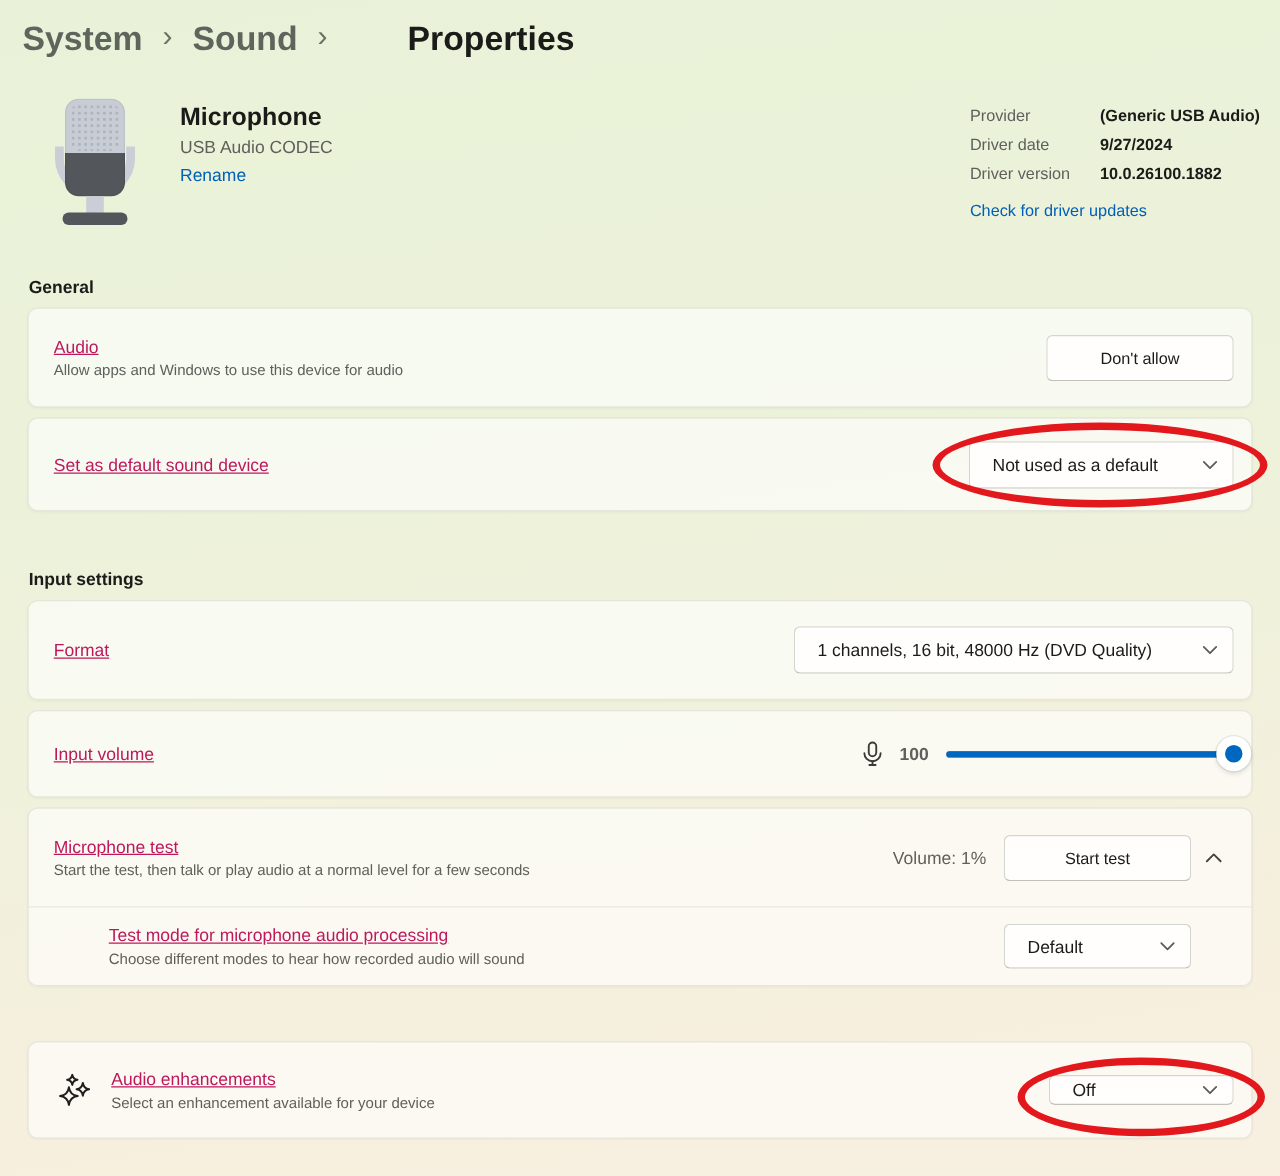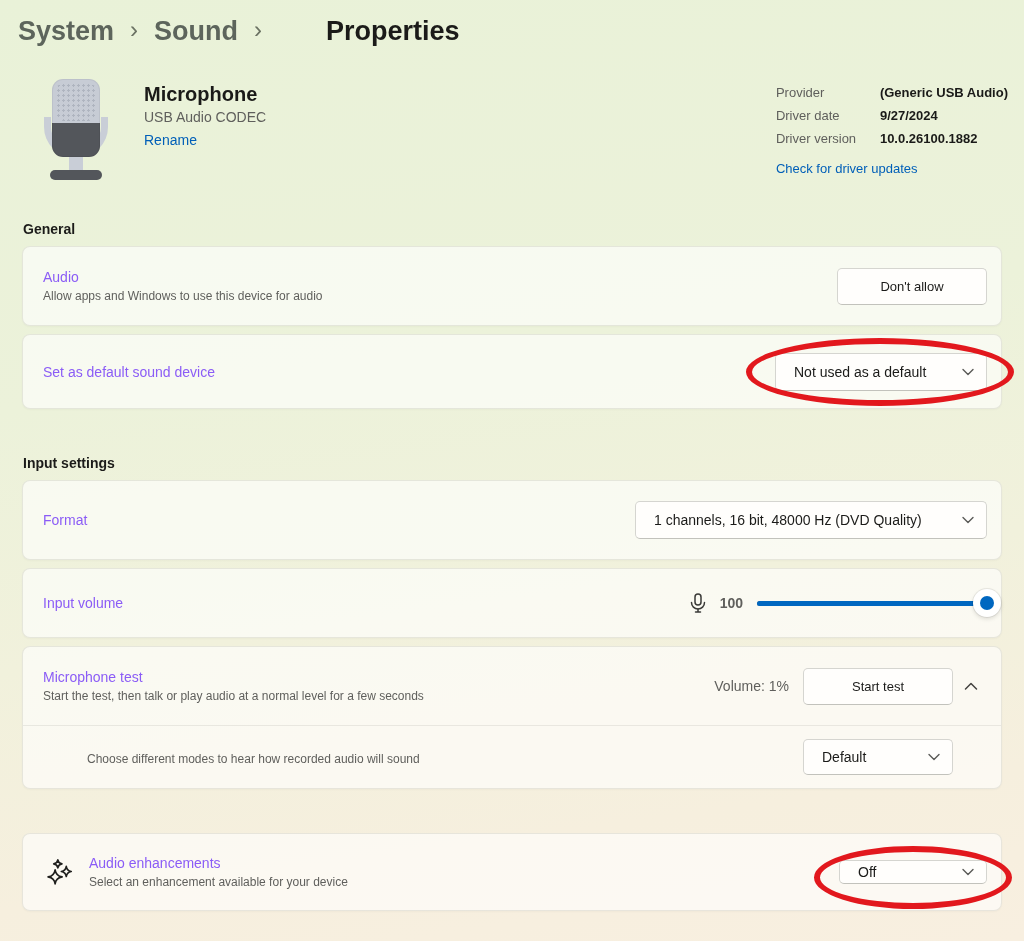--- a/index.html
+++ b/index.html
@@ -43,21 +43,21 @@
 
   .section-title { margin:40px 0 9px 23px; font-size:14px; font-weight:700; color:#1b1b19; }
   .section-title.second { margin-top:46px; }
 
   .card { margin:0 22px 8px 22px; background:rgba(255,255,255,0.62);
     border:1px solid rgba(125,125,100,0.16); border-radius:8px;
     box-shadow:0 1px 2px rgba(0,0,0,0.03); }
   .row { display:flex; align-items:center; padding:0 14px 0 20px; }
   .h80 { height:80px; } .h75 { height:75px; } .h70 { height:70px; }
   .h78 { height:78px; } .h62 { height:62px; } .h78e { height:78px; }
-  .row-title { font-size:14px; color:#8b5cf6; }
+  .row-title { font-size:14px; color:#be185d;text-decoration:underline; }
   .row-desc { font-size:12px; color:#5f5f5c; margin-top:4px; }
   .grow { flex:1; }
   .card-divider { height:1px; background:rgba(0,0,0,0.07); }
   .sub-row { padding-left:64px; }
 
   .btn { width:150px; height:37px; flex:0 0 auto; background:#fffefc;
     border:1px solid #d5d5d0; border-bottom-color:#c2c2bc; border-radius:5px;
     font-family:inherit; font-size:13px; color:#1b1b19; cursor:pointer; }
   .dropdown { height:38px; flex:0 0 auto; background:#fffefc;
     border:1px solid #d5d5d0; border-bottom-color:#c2c2bc; border-radius:5px;
@@ -198,20 +198,21 @@
         <div class="expander">
           <svg width="14" height="9" viewBox="0 0 14 9">
               <path d="M1.5 7 L7 1.5 L12.5 7" fill="none" stroke="#424240" stroke-width="1.5" stroke-linecap="round" stroke-linejoin="round"></path>
             </svg>
         </div>
       </div>
     </div>
     <div class="card-divider"></div>
     <div class="row h62 sub-row">
       <div class="row-text">
+        <div class="row-title">Test mode for microphone audio processing</div>
         <div class="row-desc">Choose different modes to hear how recorded audio will sound</div>
       </div>
       <div class="grow"></div>
       <div class="dropdown w150">
         <span>Default</span>
         <svg class="chev" width="12" height="8" viewBox="0 0 12 8">
             <path d="M1 1.5 L6 6.5 L11 1.5" fill="none" stroke="#5a5a57" stroke-width="1.4" stroke-linecap="round" stroke-linejoin="round"></path>
           </svg>
       </div>
       <div class="chev-spacer"></div>

